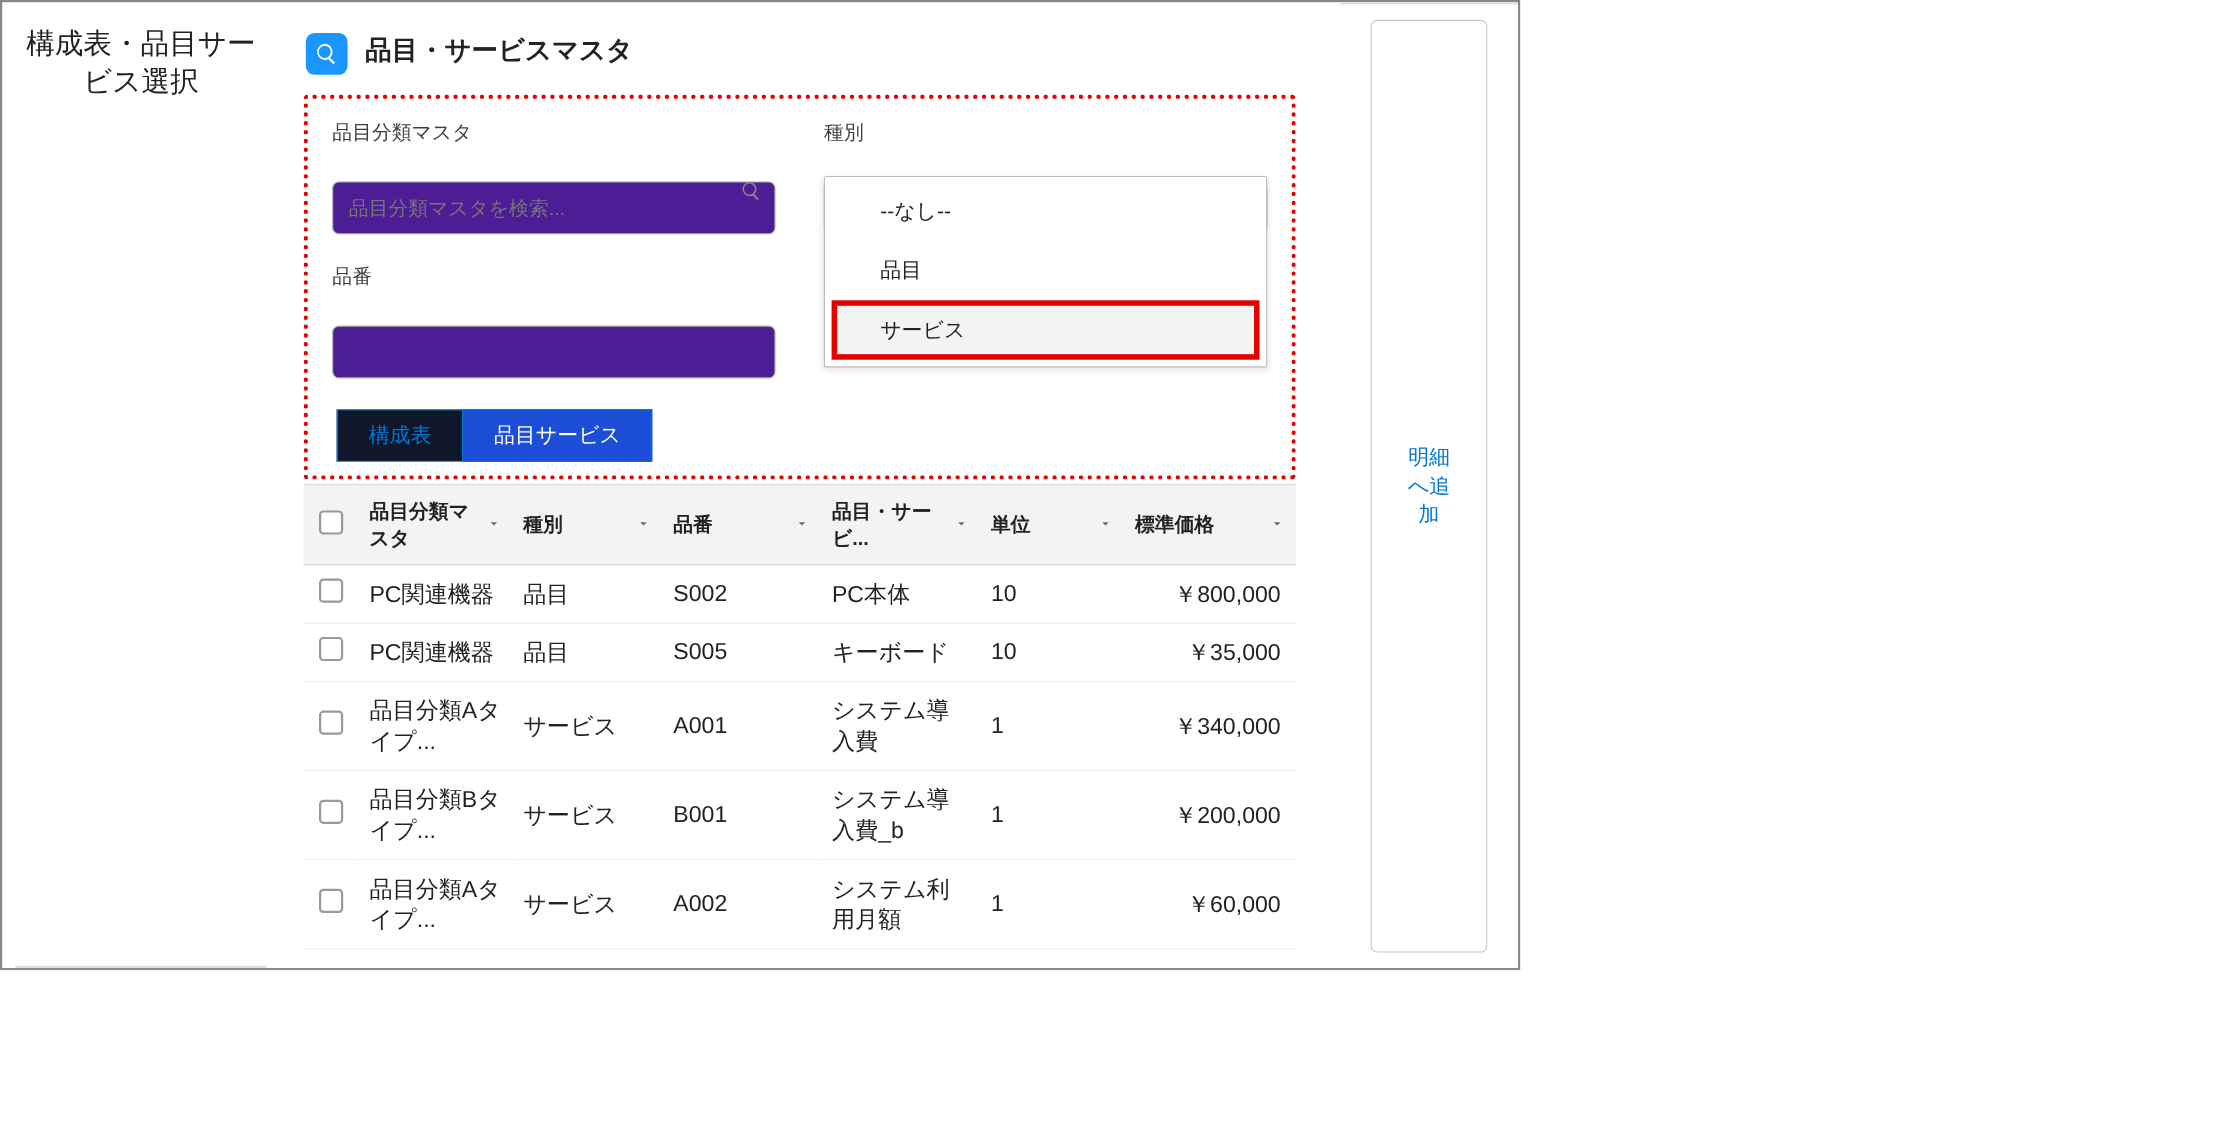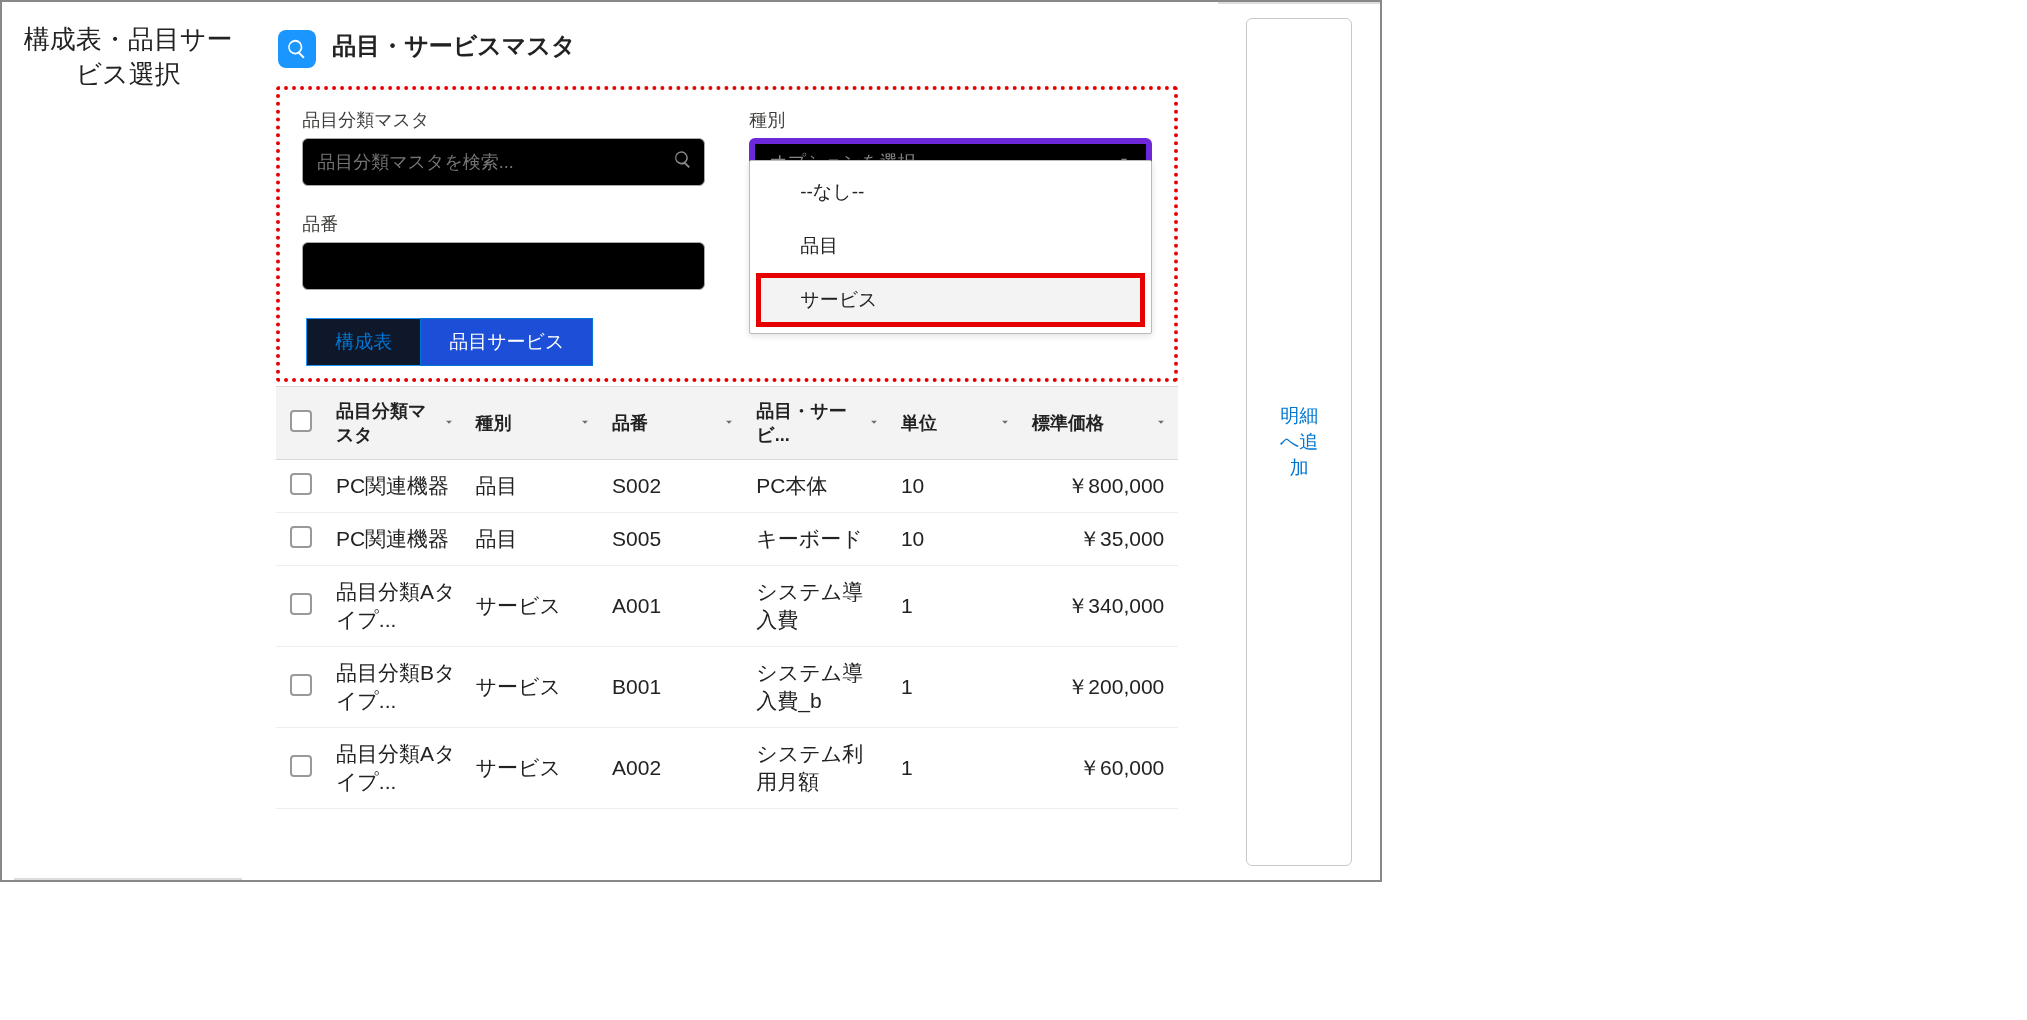--- a/index.html
+++ b/index.html
@@ -68,24 +68,25 @@
   .filter-label {
     font-size: 18px;
     color: #3e3e3c;
     margin-bottom: 6px;
   }
   .text-input, .select-input, .lookup-input {
     width: 100%;
     height: 48px;
     border: 1px solid #a8a8a8;
     border-radius: 6px;
-    background: #000000;
+    background: #4c1d95;
     font-size: 18px;
     padding: 0 14px;
     color: #222;
+    margin-top: 27px;
   }
   .text-input::placeholder { color: #888; }
   .lookup-wrap { position: relative; }
   .lookup-input { padding-right: 44px; color: #888; }
   .lookup-icon {
     position: absolute; right: 12px; top: 50%; transform: translateY(-50%);
   }
   .lookup-icon svg { width: 20px; height: 20px; fill: #888; }
 
   .select-wrap { position: relative; }

